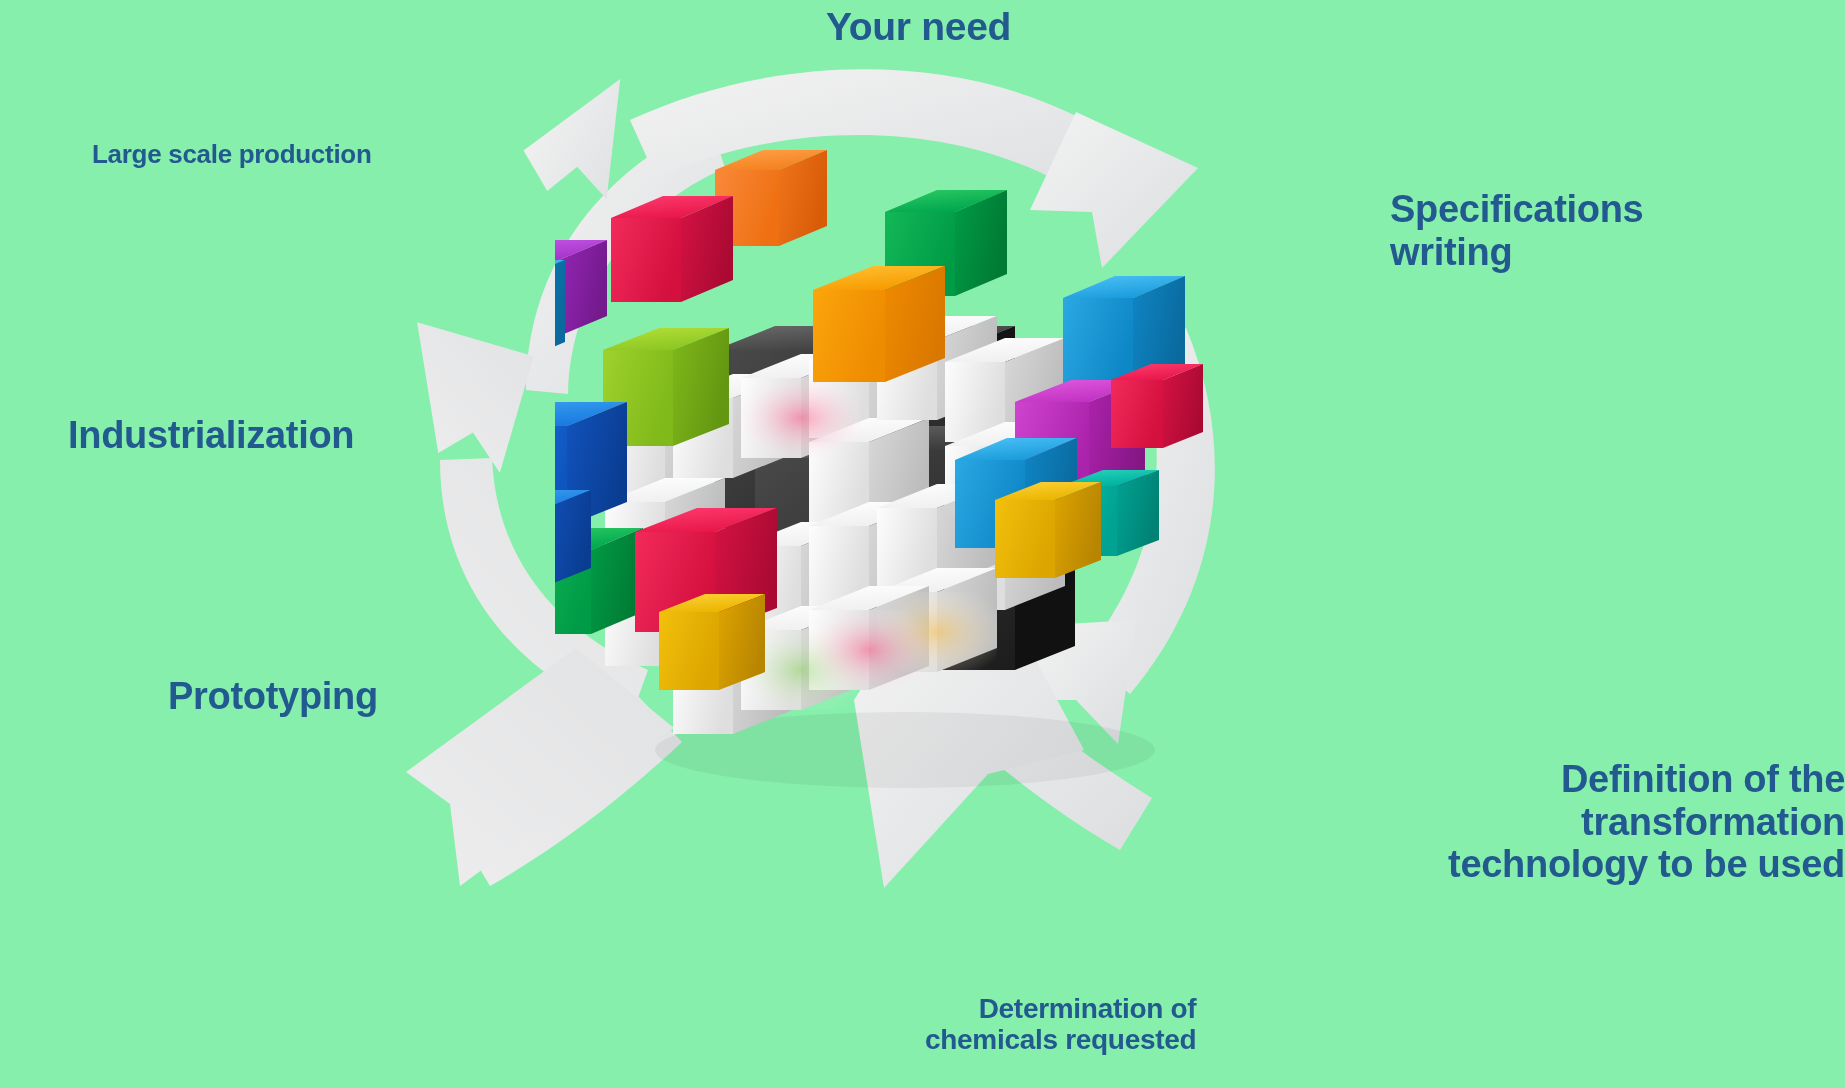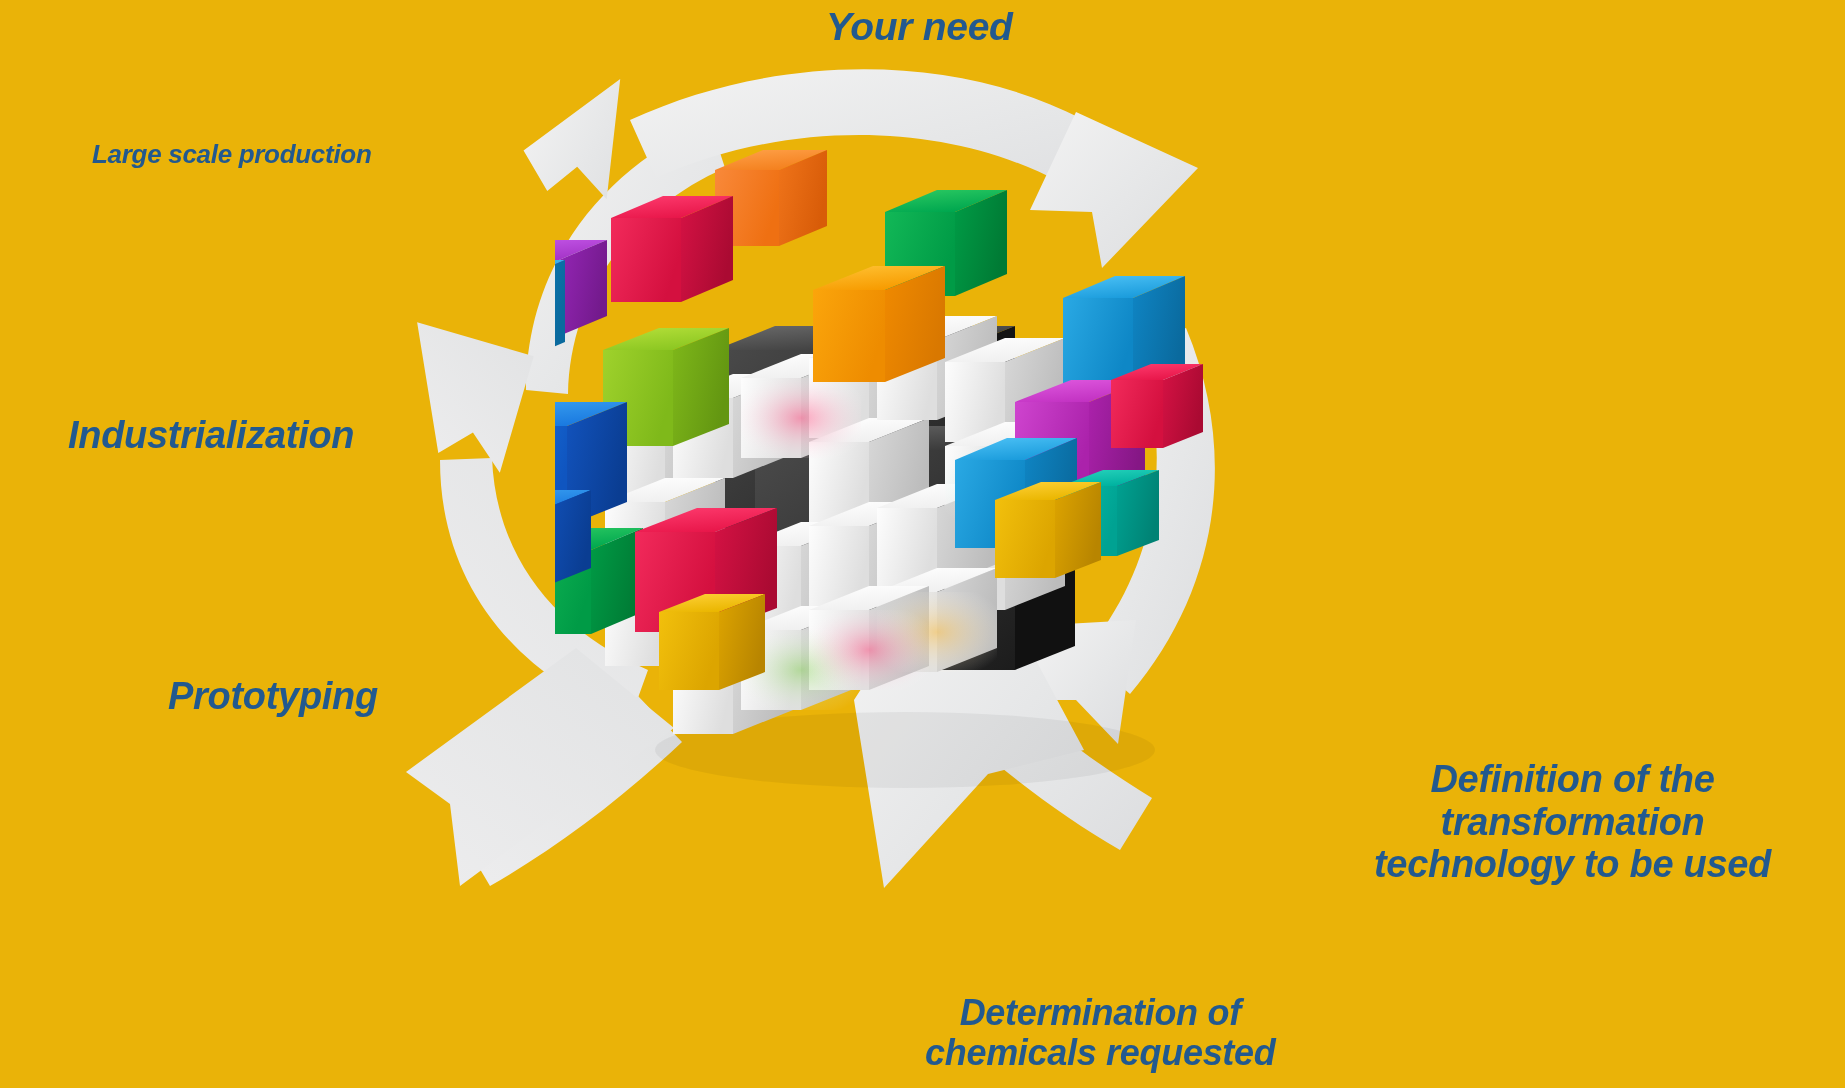--- a/index.html
+++ b/index.html
@@ -7,43 +7,42 @@
     padding: 0;
     background: #ffffff;
   }
   body {
     font-family: "Liberation Sans", sans-serif;
   }
   #stage {
     position: relative;
     width: 1845px;
     height: 1088px;
-    background: #eab308;
+    background: #86efac;
     overflow: hidden;
-    font-style: italic;
   }
 
   
   .label {
     position: absolute;
     color: #22598f;
     font-weight: bold;
     line-height: 1.12;
     white-space: pre-line;
     letter-spacing: -0.3px;
   }
   .lbl-your-need      { left: 826px;  top: 5px;   font-size: 39px; }
   .lbl-large-scale    { left: 92px;   top: 140px; font-size: 26px; }
   .lbl-specs          { left: 1390px; top: 188px; font-size: 38px; }
   .lbl-industrial     { left: 68px;   top: 414px; font-size: 38px; }
   .lbl-search         { left: 1390px; top: 450px; font-size: 38px; }
   .lbl-prototyping    { left: 168px;  top: 675px; font-size: 38px; }
-  .lbl-definition     { left: 1300px; top: 758px; font-size: 38px; text-align: center; }
+  .lbl-definition     { left: 1300px; top: 758px; font-size: 38px; text-align: right; }
   .lbl-compound       { left: 212px;  top: 955px; font-size: 38px; text-align: center; }
-  .lbl-determination  { left: 925px;  top: 993px; font-size: 36px; text-align: center; }
+  .lbl-determination  { left: 925px;  top: 993px; font-size: 28px; text-align: right; }
 
   
   #arrow-ring {
     position: absolute;
     left: 330px;
     top: 60px;
     width: 1060px;
     height: 900px;
   }
 
@@ -512,20 +511,22 @@
 
       <g>
         <polygon points="-78,360 -28,340 36,340 -14,360" fill="url(#gBlueT)"></polygon>
         <polygon points="-78,360 -78,438 -14,438 -14,360" fill="url(#gBlueL)"></polygon>
         <polygon points="-14,360 36,340 36,418 -14,438" fill="url(#gBlueR)"></polygon>
       </g>
     </svg>
   </div>
 
   <div class="label lbl-your-need">Your need</div>
+  <div class="label lbl-specs">Specifications
+writing</div>
   <div class="label lbl-definition">Definition of the transformation
 technology to be used</div>
   <div class="label lbl-determination">Determination of
 chemicals requested</div>
   <div class="label lbl-prototyping">Prototyping</div>
   <div class="label lbl-industrial">Industrialization</div>
   <div class="label lbl-large-scale">Large scale production</div>
 
 </div>
 

